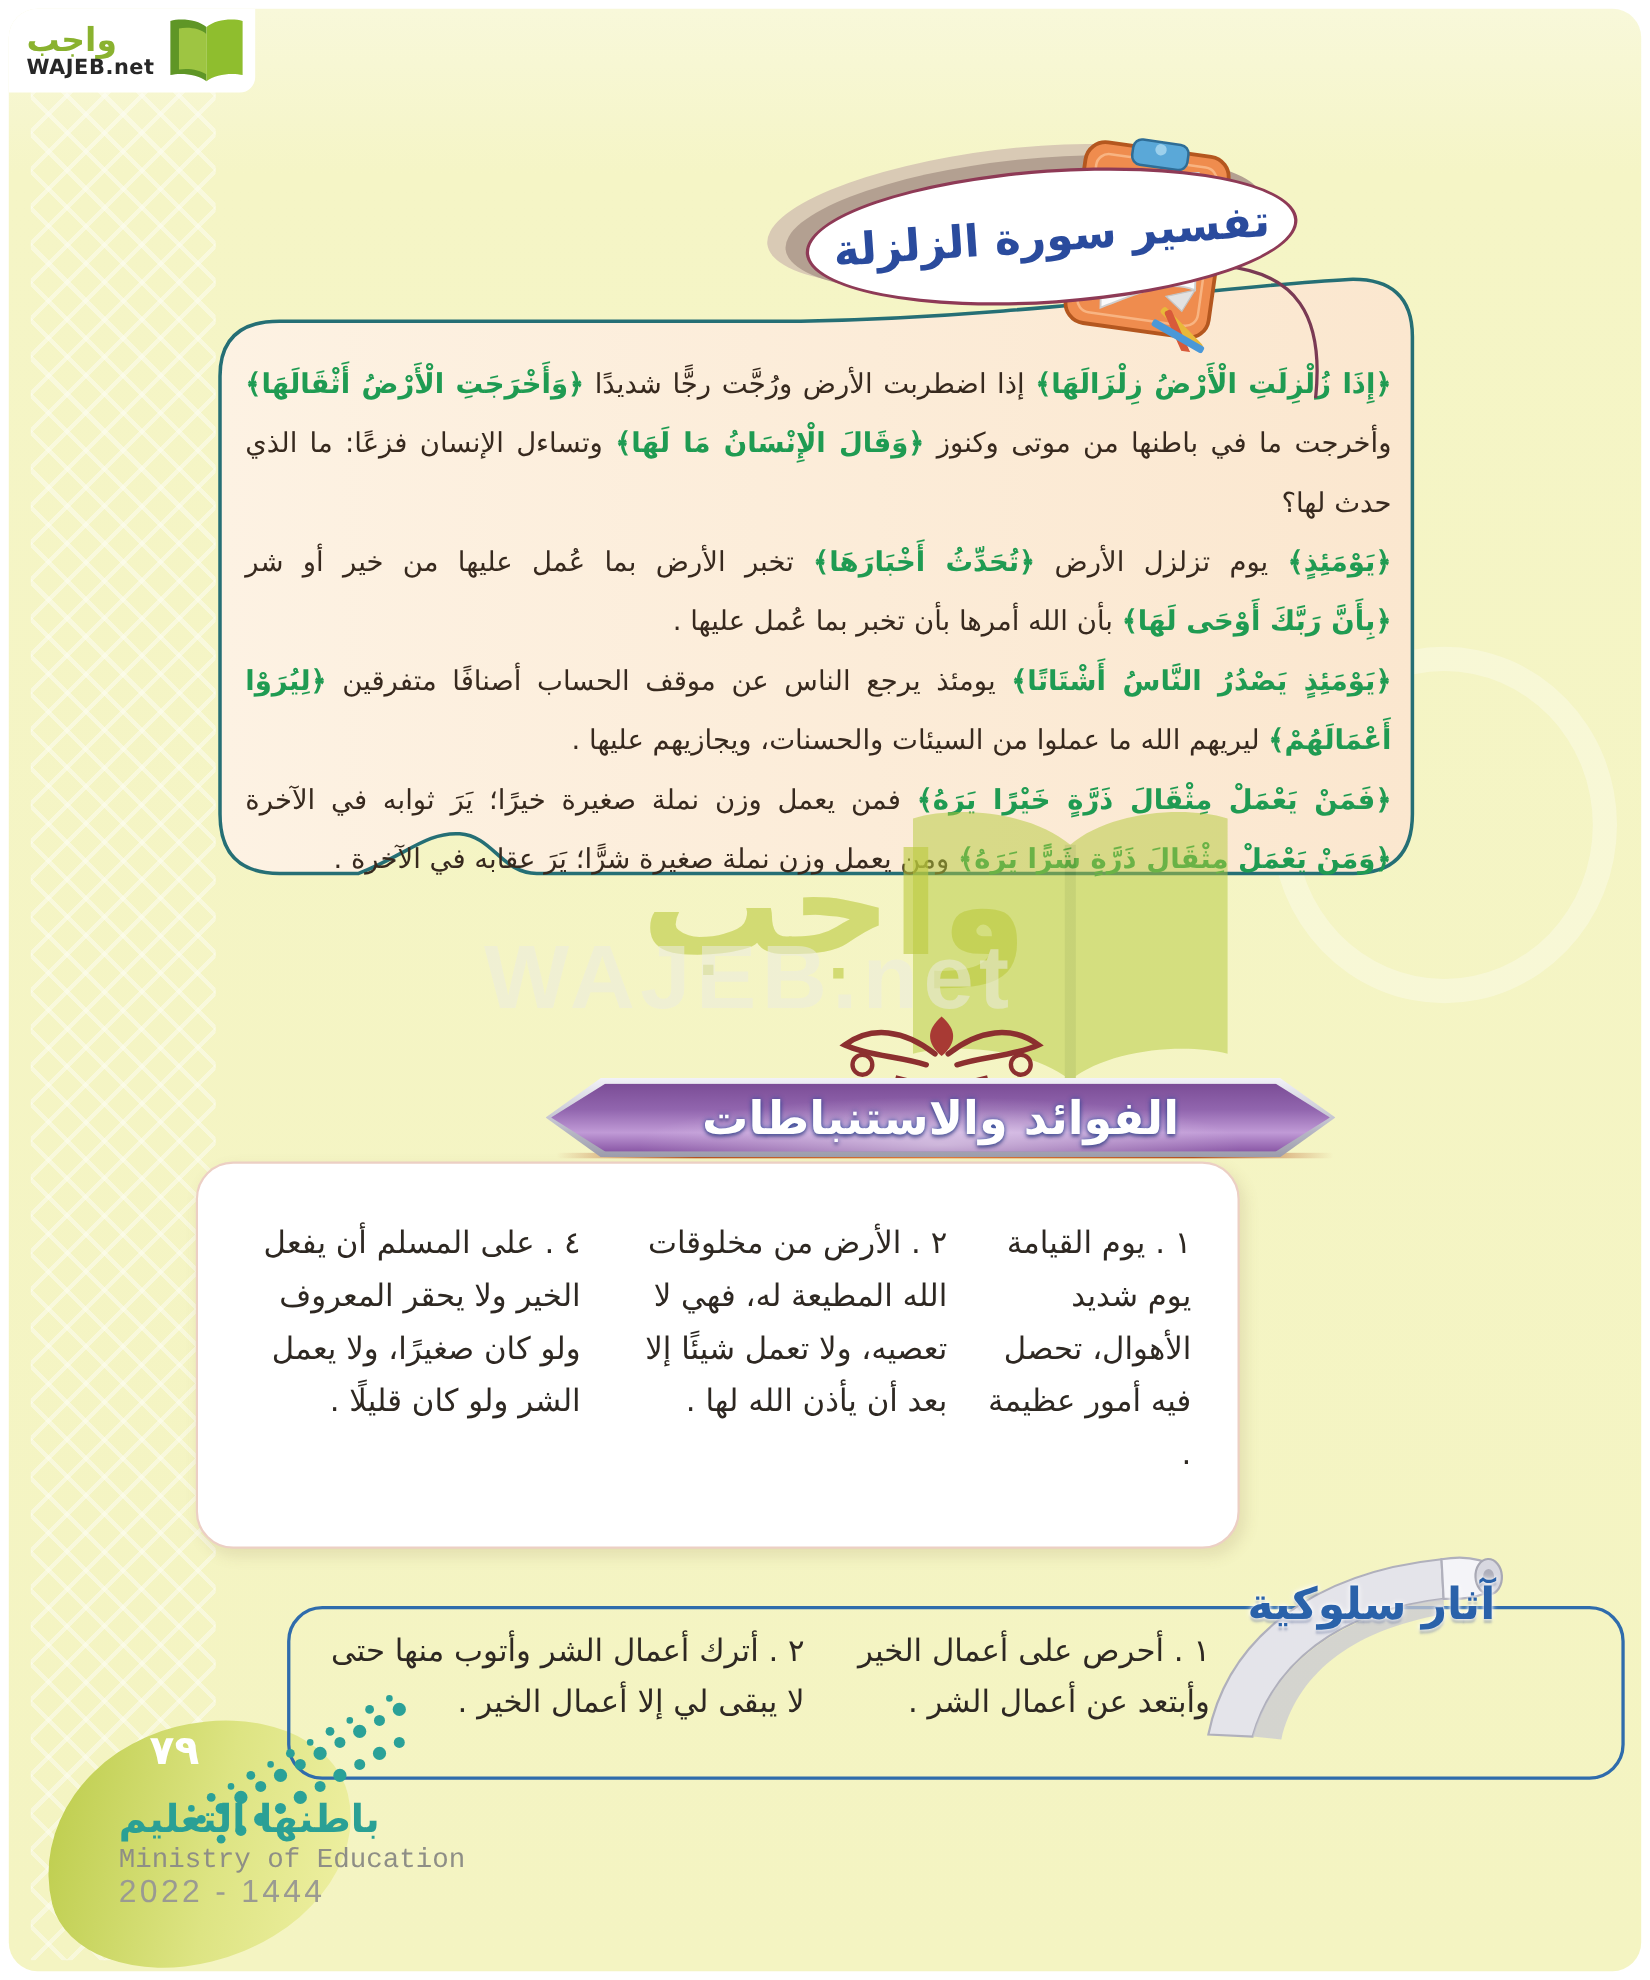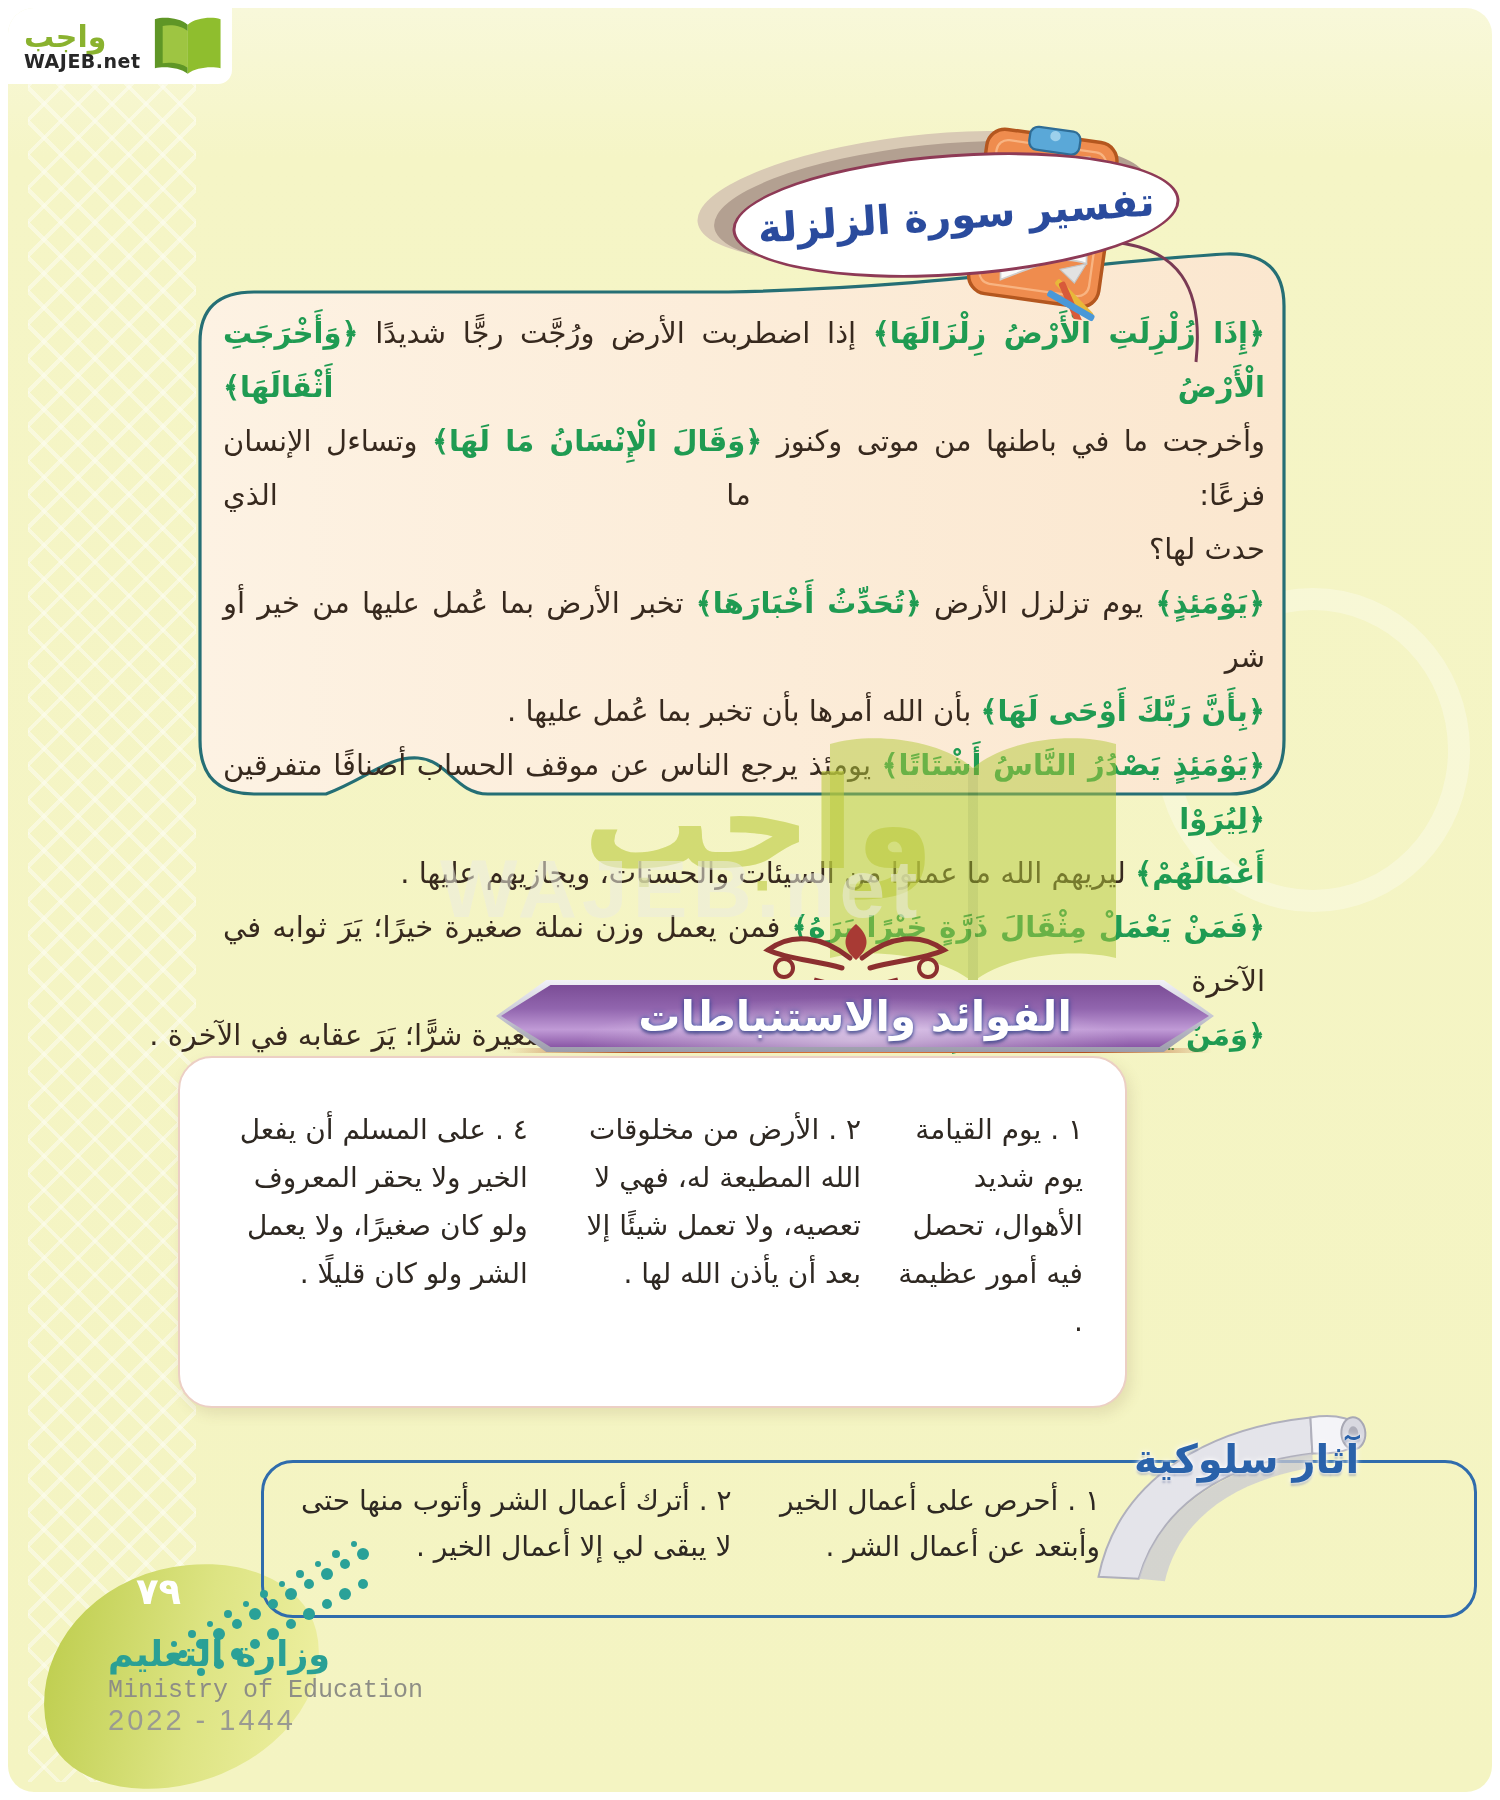--- a/index.html
+++ b/index.html
@@ -21,22 +21,22 @@
   .ellipse{position:absolute;border-radius:50%;}
   .e1{left:688px;top:128px;width:432px;height:120px;background:#d9cab5;transform:rotate(-7deg);}
   .e2{left:705px;top:137px;width:436px;height:118px;background:#b3a091;transform:rotate(-6deg);}
   .e3{left:724px;top:146px;width:442px;height:116px;background:#ffffff;border:3px solid #8e3a56;transform:rotate(-4deg);
       display:flex;align-items:center;justify-content:center;z-index:22;}
   .title-text{font-size:40px;font-weight:bold;color:#2a4b9d;}
   .swirl{position:absolute;left:1098px;top:226px;z-index:21;}
   .clipboard{position:absolute;left:962px;top:116px;z-index:20;transform:rotate(8deg);}
   
   .box1-svg{position:absolute;left:180px;top:230px;z-index:5;}
-  .tafsir{position:absolute;left:215px;top:298px;width:1042px;z-index:6;direction:rtl;
-          font-size:29px;line-height:54px;color:#37291e;}
+  .tafsir{position:absolute;left:215px;top:314px;width:1042px;z-index:6;direction:rtl;
+          font-size:25px;line-height:54px;color:#37291e;}
   .t-line{text-align:right;white-space:nowrap;}
   .t-line:nth-child(1),.t-line:nth-child(2),.t-line:nth-child(4),
   .t-line:nth-child(6),.t-line:nth-child(8){white-space:normal;text-align:justify;text-align-last:justify;}
   .seg-q{color:#1f9b52;font-weight:bold;}
   .seg-b{color:#37291e;}
   
   .wm-book{position:absolute;left:800px;top:718px;opacity:.5;z-index:8;}
   .wm-ar{position:absolute;left:575px;top:752px;font-size:128px;font-weight:bold;color:#bcca3e;opacity:.6;z-index:8;line-height:1;}
   .wm-en{position:absolute;left:432px;top:840px;font-size:82px;font-weight:bold;color:#ecece0;opacity:.55;letter-spacing:5px;z-index:8;line-height:1;font-family:"Liberation Sans",sans-serif;}
   
@@ -203,21 +203,21 @@
       <circle cx="169" cy="68" r="5"></circle>
       <circle cx="151" cy="78" r="6"></circle>
     <circle cx="133" cy="88" r="5"></circle>
       <circle cx="115" cy="98" r="6"></circle>
       <circle cx="97" cy="108" r="5"></circle>
       <circle cx="79" cy="118" r="6"></circle>
     <circle cx="61" cy="128" r="5"></circle>
       <circle cx="43" cy="136" r="4"></circle>
   </svg>
   <div class="page-num">٧٩</div>
-  <div class="min-ar">وزارة التعليم</div>
+  <div class="min-ar">باطنها التعليم</div>
   <div class="min-en">Ministry of Education</div>
   <div class="min-yr">2022 - 1444</div>
 
   <div class="logo-chip">
     <div class="logo-texts">
       <span class="logo-ar">واجب</span>
       <span class="logo-en">WAJEB.net</span>
     </div>
     <svg width="78" height="62" viewBox="0 0 330 270">
       <path d="M165 42 C130 12 62 6 22 18 L22 232 C62 222 130 228 165 256 Z" fill="#5f9626"></path>

